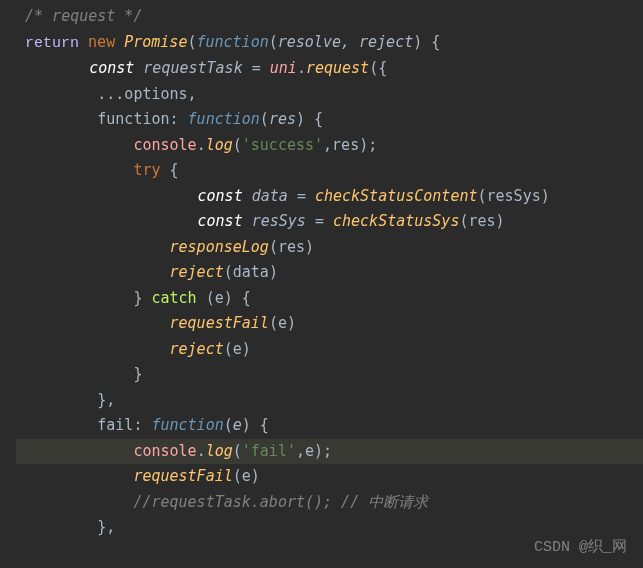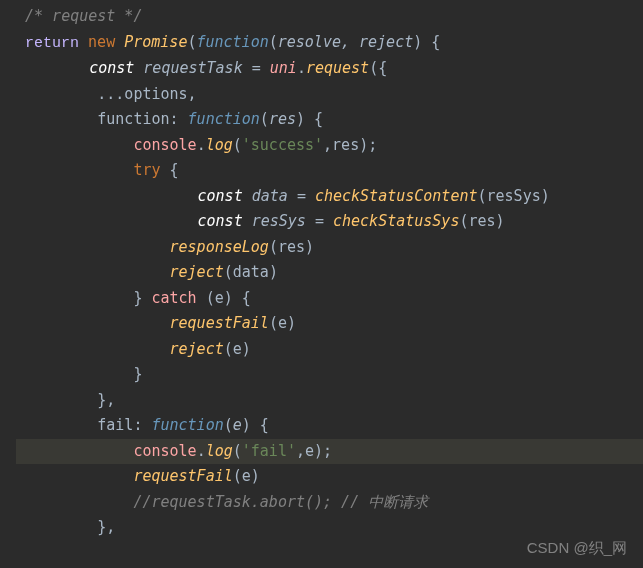--- a/index.html
+++ b/index.html
@@ -23,38 +23,38 @@
     .highlighted-line {
       background: rgba(100, 100, 80, 0.25);
       display: block;
       width: 100%;
     }
     .comment { color: #808080; font-style: italic; }
     .keyword-return { color: #c4b5fd; font-family: Liberation Mono, monospace; }
     .keyword-new { color: #cc7832; }
     .keyword-const { color: #ffffff; font-style: italic; margin-left: 28px; }
     .keyword-try { color: #cc7832; }
-    .keyword-catch { color: #fca5a5; }
+    .keyword-catch { color: #bef264; }
     .keyword-function { color: #6897bb; font-style: italic; }
     .class-name { color: #ffc66d; font-style: italic; }
     .variable { color: #a9b7c6; font-style: italic; }
     .object { color: #fca5a5; }
     .method { color: #ffc66d; font-style: italic; }
     .func-call { color: #ffc66d; font-style: italic; }
     .param { color: #a9b7c6; }
     .punct { color: #a9b7c6; }
     .string { color: #6a8759; }
     .ital { font-style: italic; }
     .watermark {
       position: absolute;
       bottom: 8px;
       right: 16px;
       color: rgba(200, 200, 200, 0.55);
       font-size: 15px;
-      font-family: Liberation Sans, sans-serif;
+      font-family: Liberation Mono, monospace;
       pointer-events: none;
     }
   </style>
 </head>
 <body>
 
 <div class="code-container">
 <div class="line"> <span class="comment">/* request */</span></div>
 <div class="line"> <span class="keyword-return">return</span> <span class="keyword-new">new</span> <span class="class-name">Promise</span><span class="punct">(</span><span class="keyword-function">function</span><span class="punct">(</span><span class="param ital">resolve, reject</span><span class="punct">) {</span></div>
 <div class="line">     <span class="keyword-const">const</span> <span class="variable">requestTask</span> <span class="punct">=</span> <span class="object ital">uni</span><span class="punct">.</span><span class="method">request</span><span class="punct">({</span></div>

